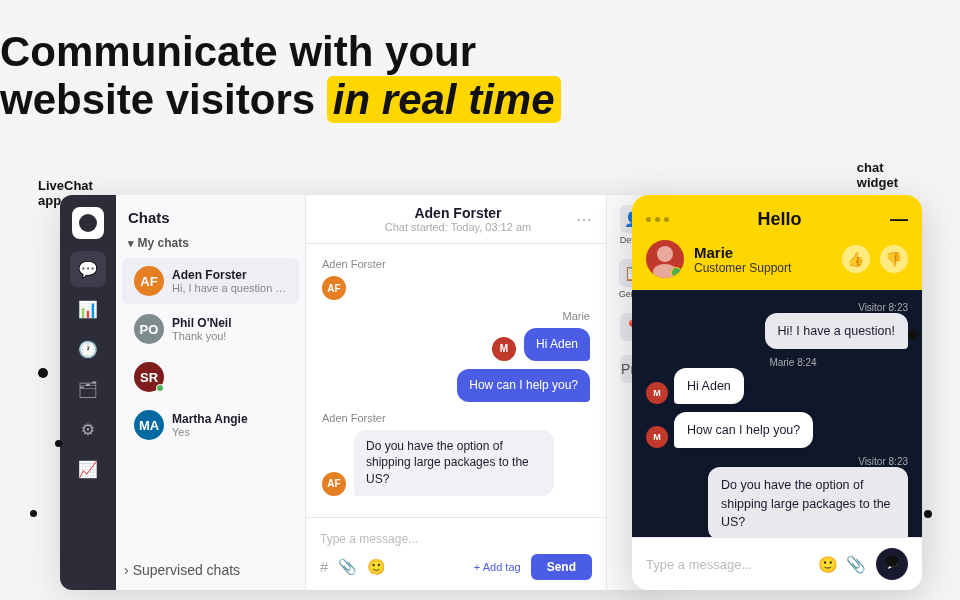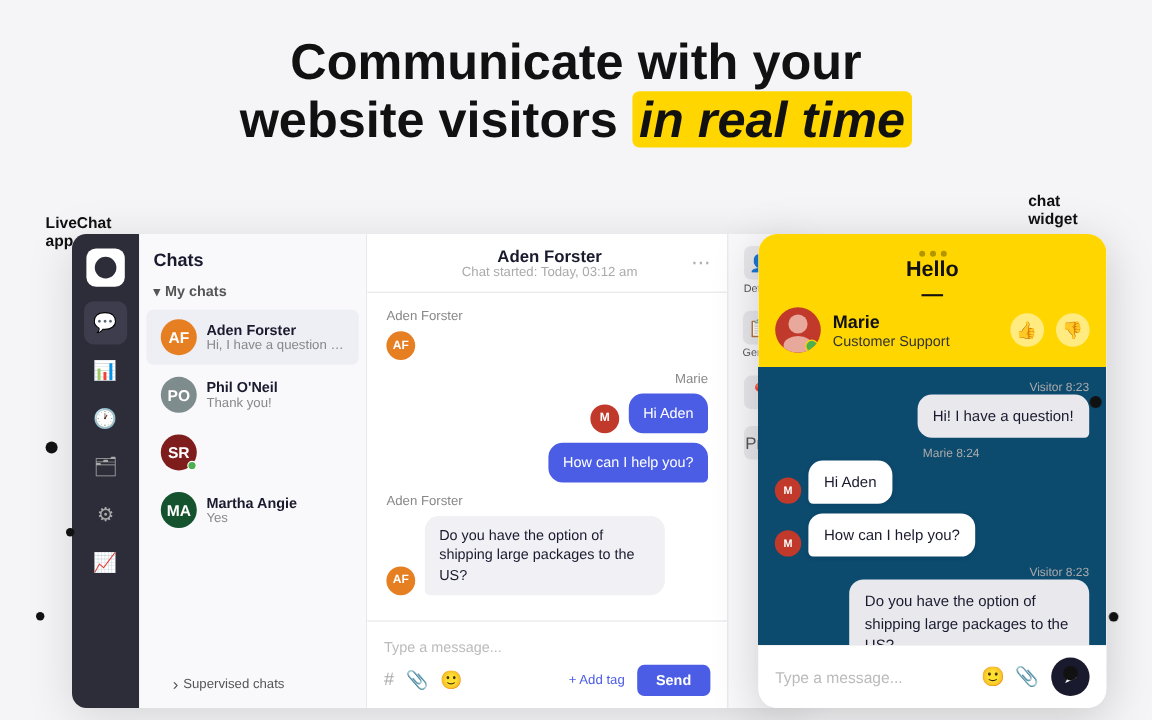--- a/index.html
+++ b/index.html
@@ -7,21 +7,20 @@
       width: 960px;
       height: 600px;
       background: #f5f5f7;
       font-family: -apple-system, BlinkMacSystemFont, 'Segoe UI', sans-serif;
       overflow: hidden;
       position: relative;
     }
 
     
     .hero-header {
-      text-align: center;
       padding-top: 28px;
       line-height: 1.15;
     }
     .hero-title {
       font-size: 42px;
       font-weight: 900;
       color: #111;
       display: block;
     }
     .hero-title span.highlight {
@@ -197,22 +196,22 @@
     }
     .status-dot {
       width: 8px;
       height: 8px;
       border-radius: 50%;
       background: #4CAF50;
       border: 1.5px solid #fff;
       flex-shrink: 0;
     }
     .chats-bottom {
-      padding: 8px 28px;
-      font-size: 11px;
+      padding: 8px 8px;
+      font-size: 14px;
       color: #555;
     }
     .chats-bottom div { padding: 4px 0; display: flex; align-items: center; gap: 4px; cursor: pointer; }
     .chats-bottom div::before { content: '›'; font-size: 14px; }
 
     
     .main-chat {
       flex: 1;
       display: flex;
       flex-direction: column;
@@ -357,21 +356,21 @@
       overflow: hidden;
     }
     .widget-header {
       background: #FFD600;
       padding: 14px 14px 12px;
     }
     .widget-header-top {
       display: flex;
       align-items: center;
       justify-content: space-between;
-      flex-direction: column;
+      margin-bottom: 10px;
     }
     .widget-dots { display: flex; gap: 4px; }
     .widget-dot {
       width: 5px;
       height: 5px;
       border-radius: 50%;
       background: rgba(0,0,0,0.3);
     }
     .widget-hello {
       font-size: 18px;
@@ -429,21 +428,21 @@
       cursor: pointer;
     }
 
     .widget-messages {
       flex: 1;
       overflow-y: auto;
       padding: 12px 14px;
       display: flex;
       flex-direction: column;
       gap: 8px;
-      background: #0c4a6e;
+      background: #0f172a;
     }
     .wdg-time { font-size: 10px; color: #aaa; text-align: right; }
     .wdg-time.left { text-align: center; padding-left: 32px; }
     .wdg-bubble {
       padding: 9px 13px;
       border-radius: 12px;
       font-size: 12.5px;
       line-height: 1.45;
       max-width: 200px;
     }
@@ -557,21 +556,21 @@
           <div class="chat-preview">Thank you!</div>
         </div>
       </div>
       <div class="chat-item">
         <div class="chat-avatar" style="background:#7f1d1d;position:relative">
           SR
           <div class="status-dot" style="position:absolute;bottom:0;right:0"></div>
         </div>
       </div>
       <div class="chat-item">
-        <div class="chat-avatar" style="background:#14532d">MA</div>
+        <div class="chat-avatar" style="background:#0369a1">MA</div>
         <div class="chat-info">
           <div class="chat-name">Martha Angie</div>
           <div class="chat-preview">Yes</div>
         </div>
       </div>
     </div>
     <div class="chats-bottom">
       <div>Supervised chats</div>
     </div>
   </div>

